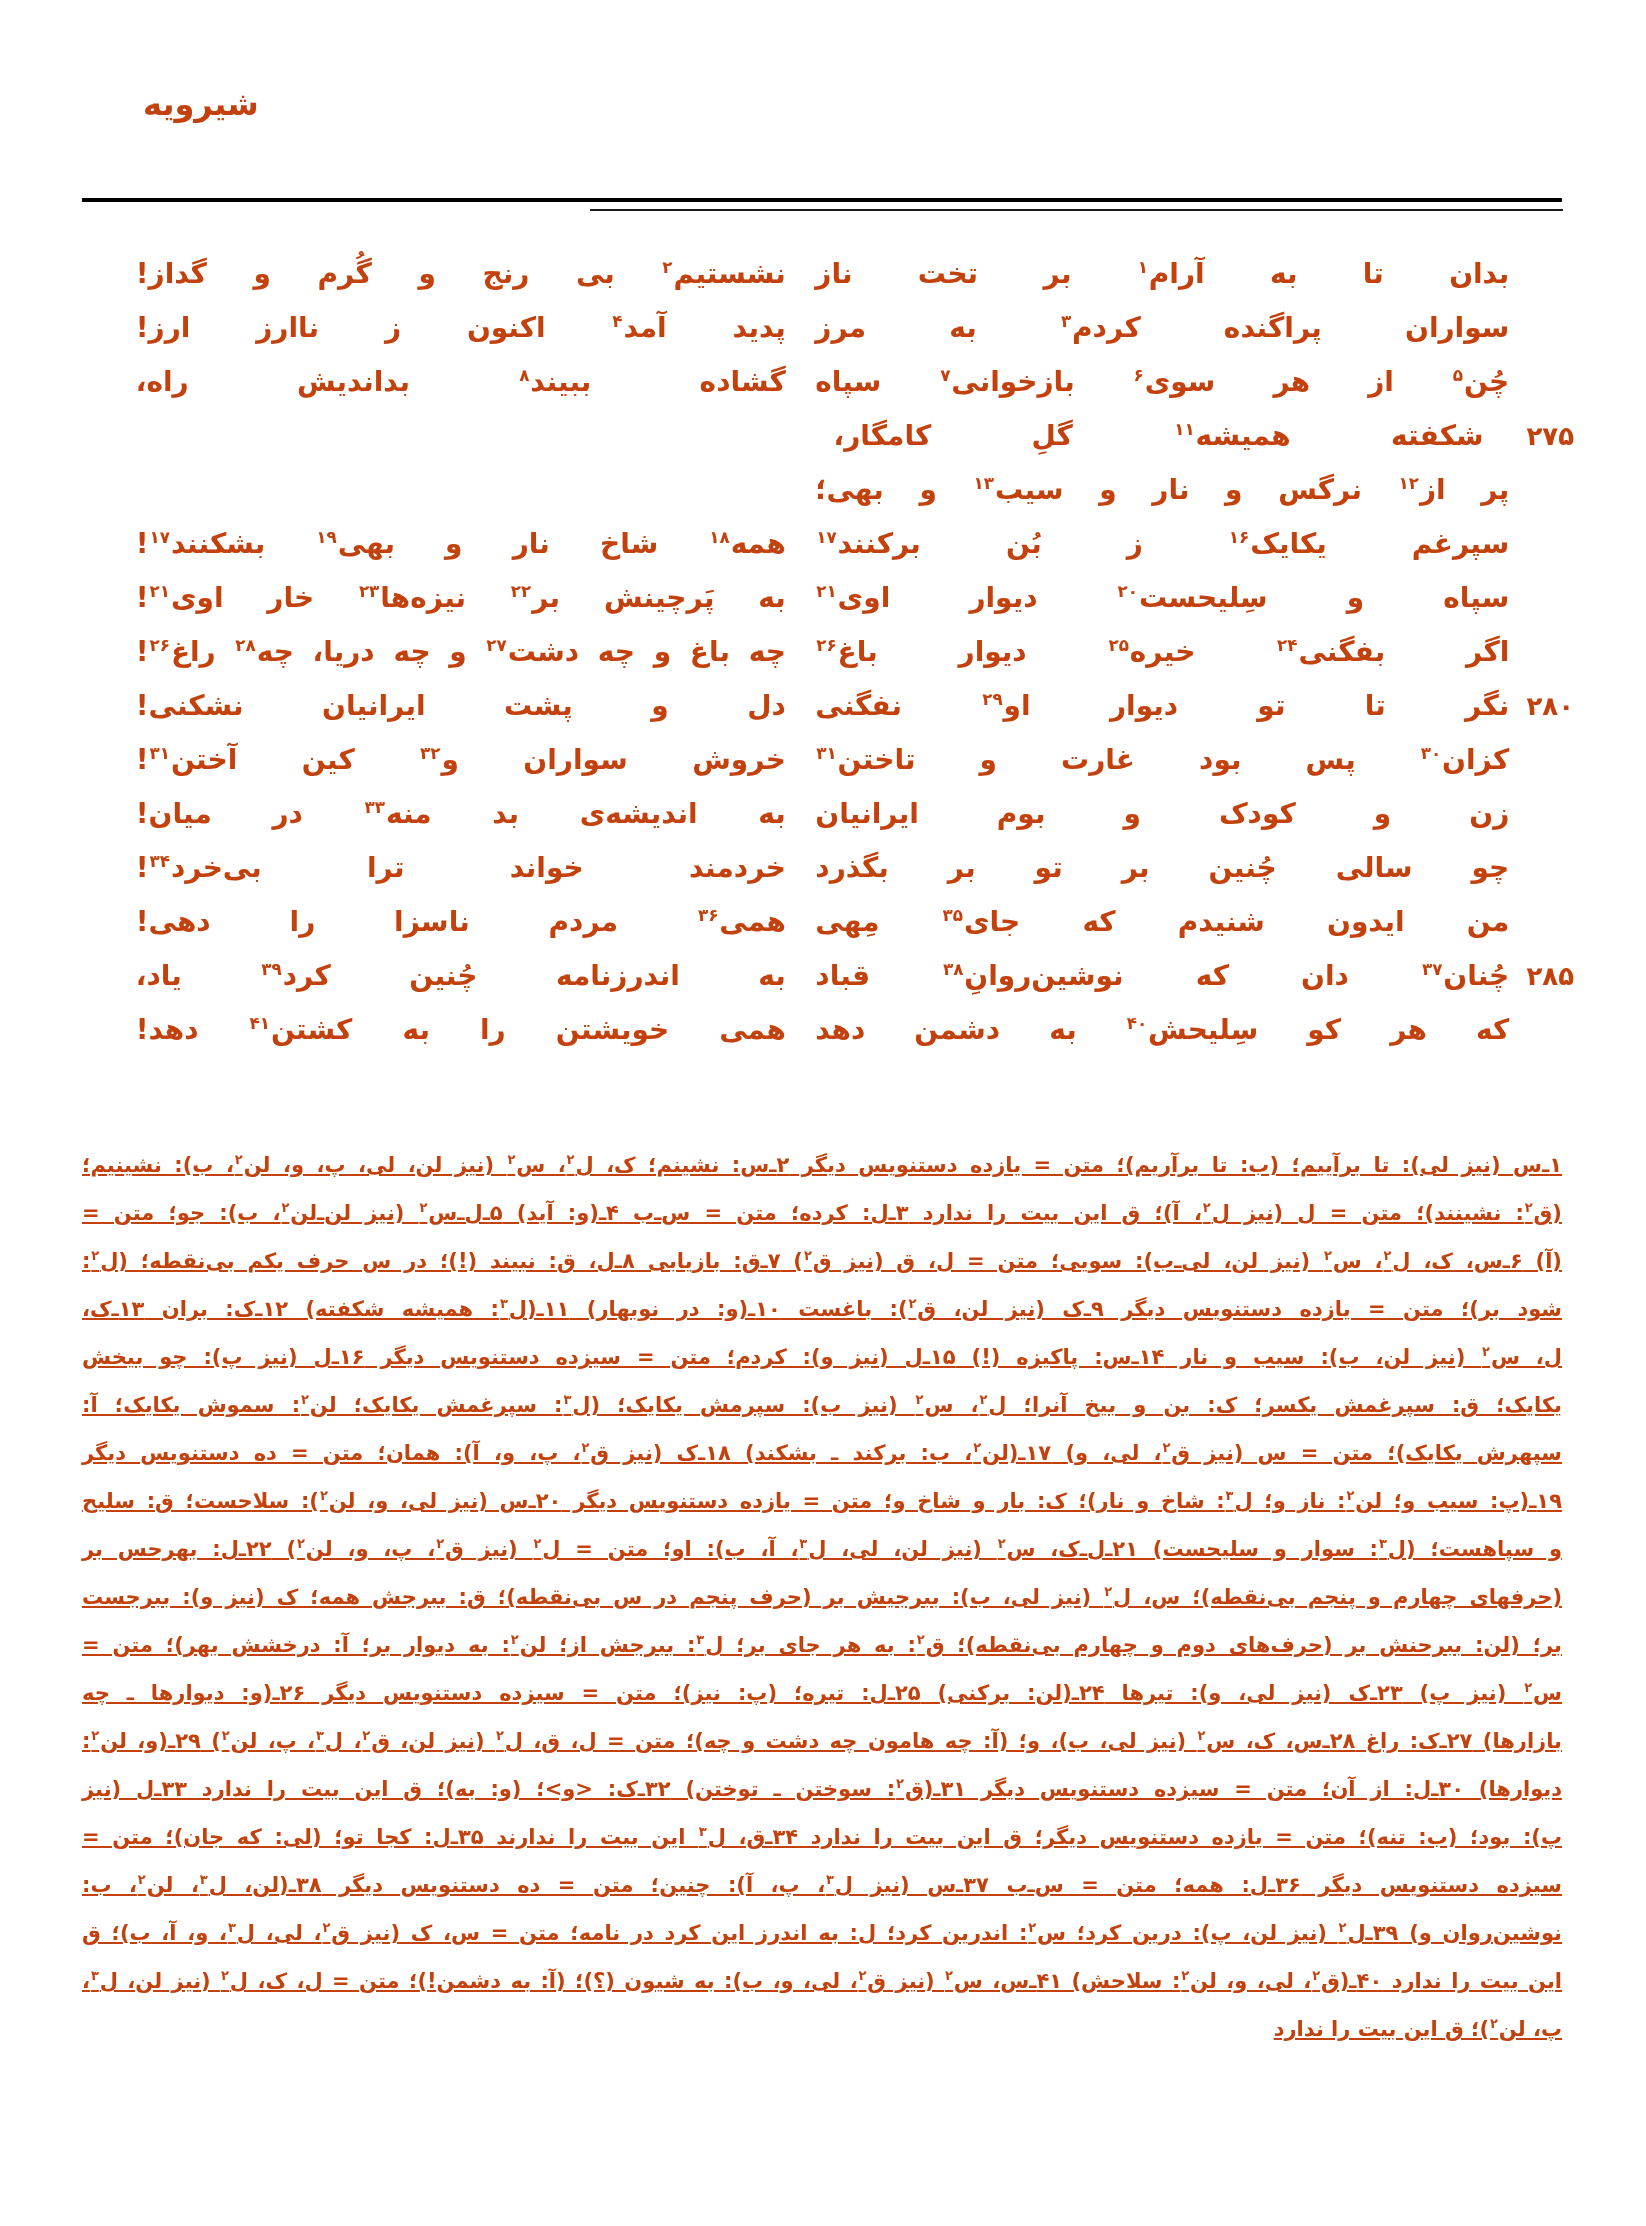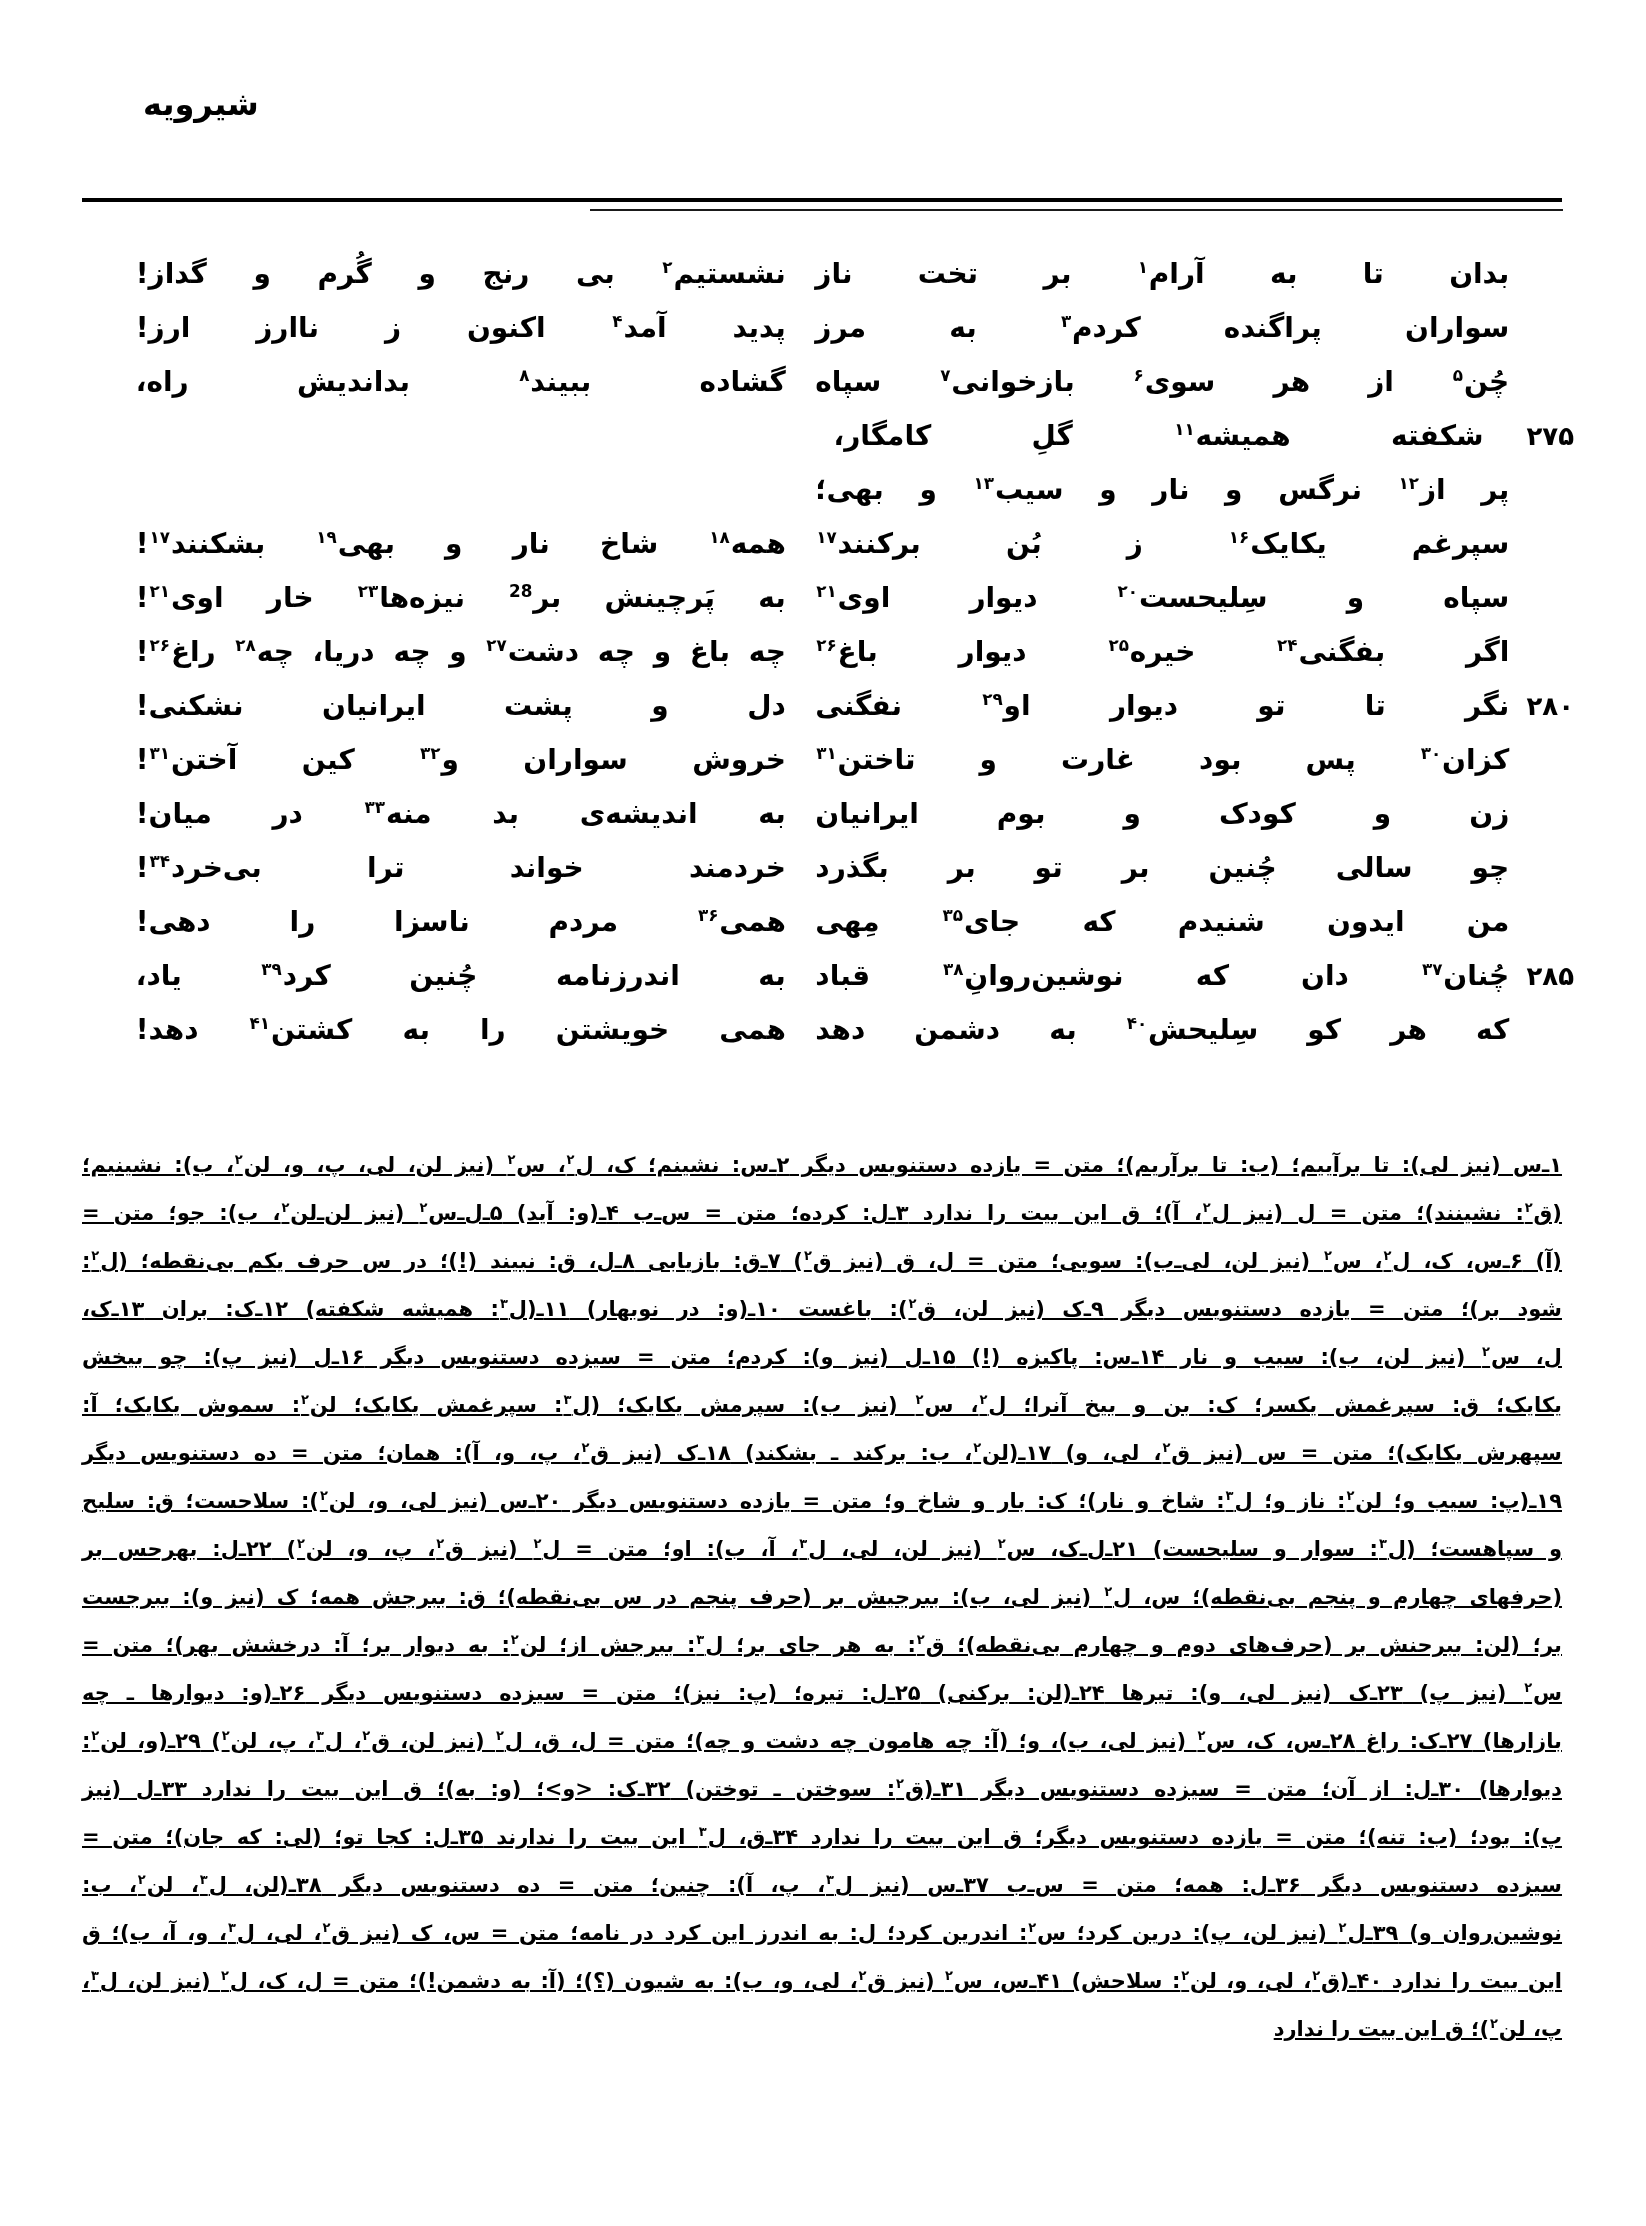--- a/index.html
+++ b/index.html
@@ -1,20 +1,20 @@
 <!DOCTYPE html>
 <html lang="fa" dir="rtl" style="font-size:14.8px"><head>
 <meta charset="utf-8">
 <style>
   html,body{margin:0;padding:0;background:#e8e8e8;}
   .page{
     position:relative;
     width:1647px;height:2226px;
     background:#ffffff;
-    color:#000000;
+    color:#c2410c;
     font-family:"DejaVu Sans", sans-serif;
     direction:rtl;
     overflow:hidden;
   }
   
   .running-title{
     position:absolute;
     left:144px;top:85px;
     font-size:32px;font-weight:bold;
     letter-spacing:0;
@@ -140,21 +140,21 @@
       <div class="verse-row">
         <div class="vnum"></div>
         <div class="hemi hemi-right">سپرغم یکایک<sup>۱۶</sup> ز بُن برکنند<sup>۱۷</sup></div>
         <div class="colgap"></div>
         <div class="hemi hemi-left">همه<sup>۱۸</sup> شاخ نار و بهی<sup>۱۹</sup> بشکنند<sup>۱۷</sup>!</div>
       </div>
       <div class="verse-row">
         <div class="vnum"></div>
         <div class="hemi hemi-right">سپاه و سِلیحست<sup>۲۰</sup> دیوار اوی<sup>۲۱</sup></div>
         <div class="colgap"></div>
-        <div class="hemi hemi-left">به پَرچینش بر<sup>28</sup> نیزه‌ها<sup>۲۳</sup> خار اوی<sup>۲۱</sup>!</div>
+        <div class="hemi hemi-left">به پَرچینش بر<sup>۲۲</sup> نیزه‌ها<sup>۲۳</sup> خار اوی<sup>۲۱</sup>!</div>
       </div>
       <div class="verse-row">
         <div class="vnum"></div>
         <div class="hemi hemi-right">اگر بفگنی<sup>۲۴</sup> خیره<sup>۲۵</sup> دیوار باغ<sup>۲۶</sup></div>
         <div class="colgap"></div>
         <div class="hemi hemi-left">چه باغ و چه دشت<sup>۲۷</sup> و چه دریا، چه<sup>۲۸</sup> راغ<sup>۲۶</sup>!</div>
       </div>
       <div class="verse-row">
         <div class="vnum">۲۸۰</div>
         <div class="hemi hemi-right">نگر تا تو دیوار او<sup>۲۹</sup> نفگنی</div>

